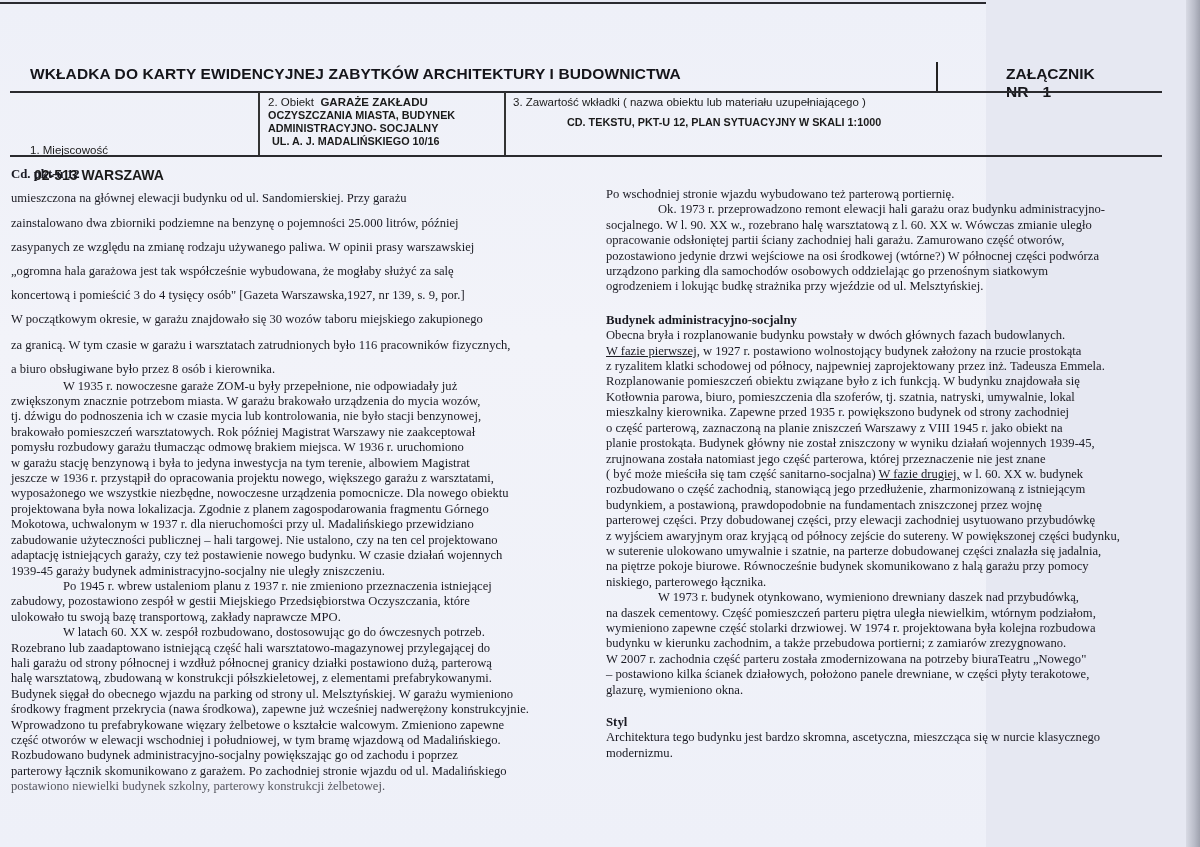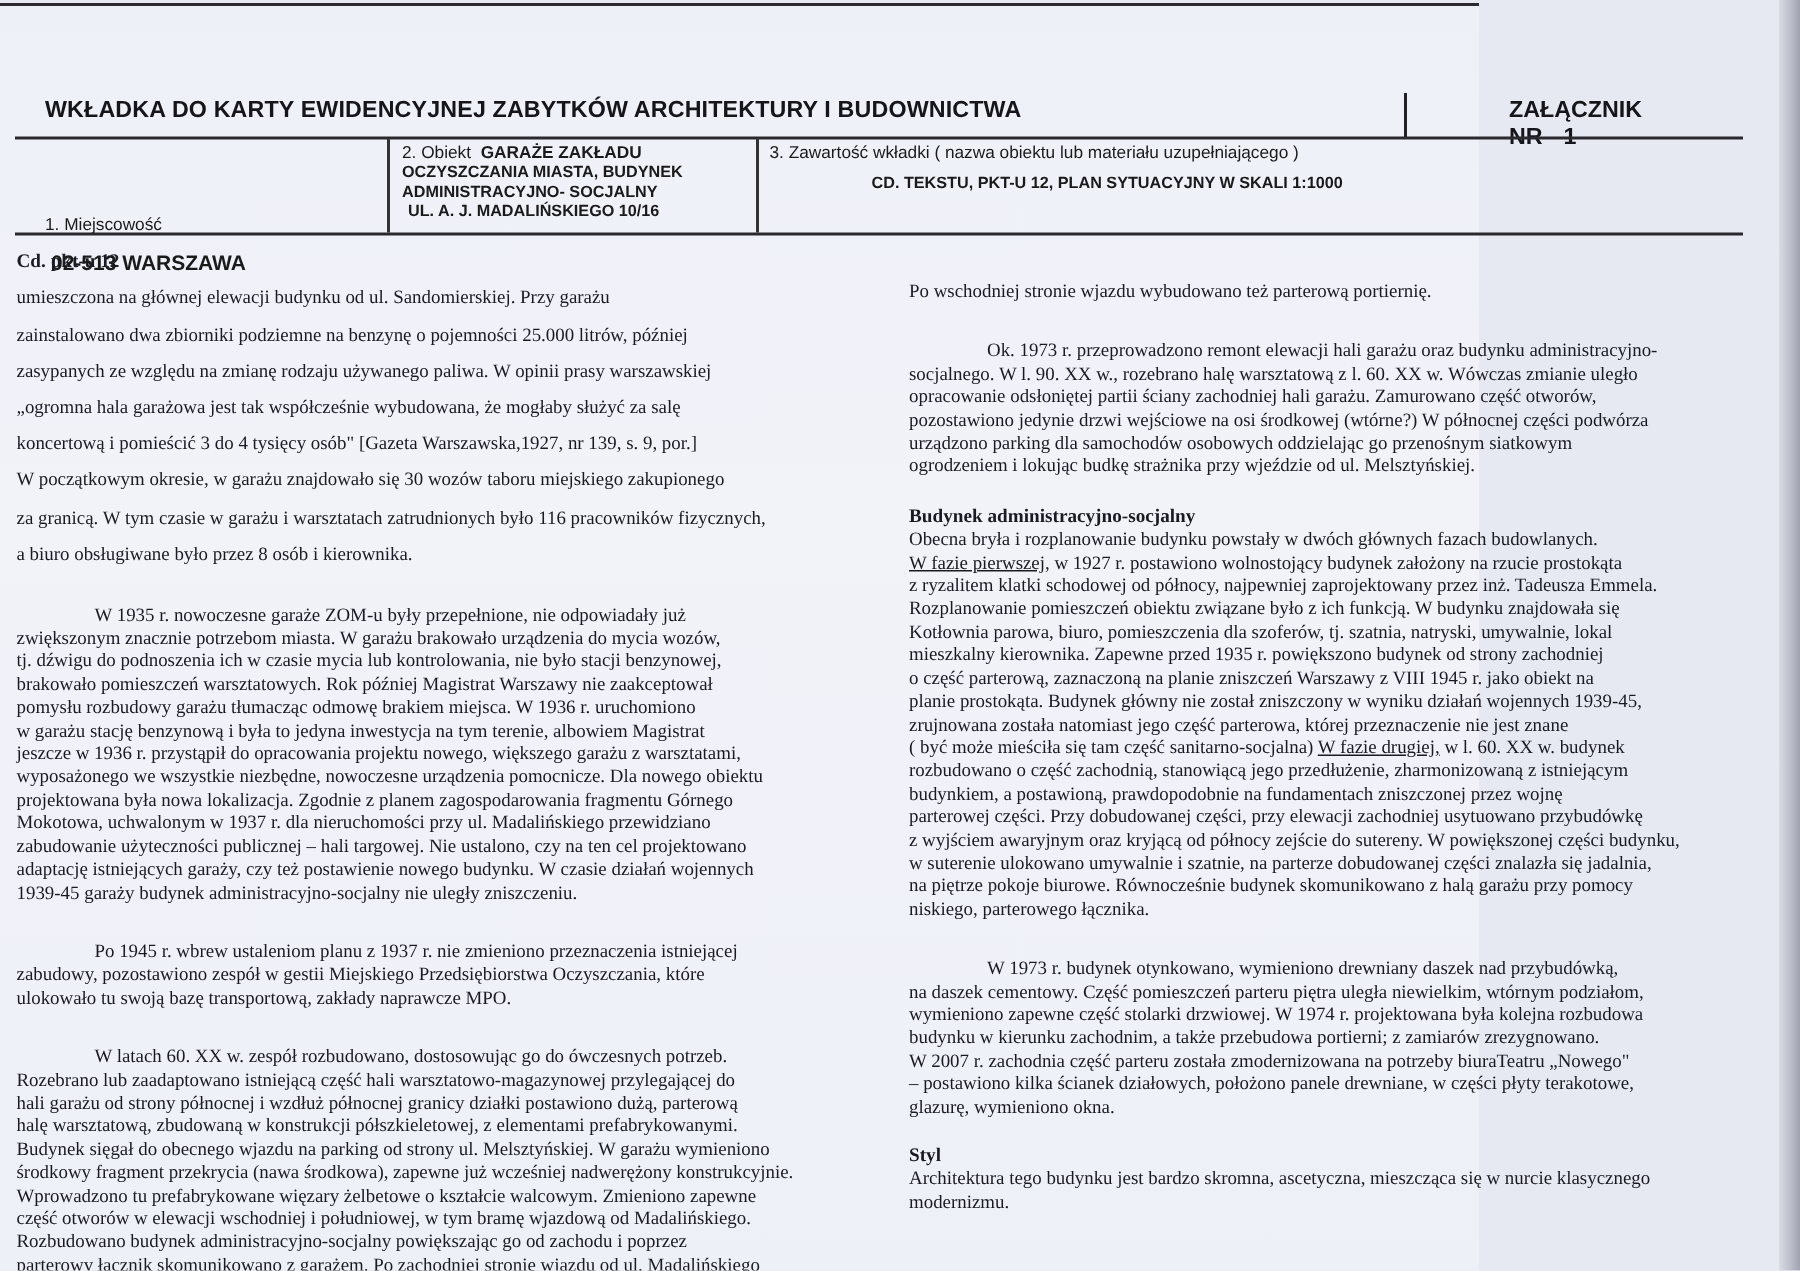--- a/index.html
+++ b/index.html
@@ -49,34 +49,34 @@
     font-size: 11.5px; color: #1a1a1a;
   }
   .cell .big { font-weight: bold; font-size: 14px; margin-top: 11px; display: block; }
   .cell .bold { font-weight: bold; font-size: 10.8px; line-height: 13px; }
   .c1 { left: 30px; margin-top: 48px; }
   .c1 .big { margin-left: 4px; }
   .c2 { left: 268px; line-height: 13px; }
   .c2 .ln { display: block; font-weight: bold; font-size: 10.8px; }
   .c2 .ln.center { padding-left: 4px; }
   .c3 { left: 513px; }
-  .c3 .bold { display: block; margin-top: 8px; margin-left: 68px; }
+  .c3 .bold { display: block; margin-top: 8px; margin-left: 54px; }
 
   
   .col {
     position: absolute;
     font-size: 12.6px;
     line-height: 15.4px;
     color: #1a1a22;
   }
   .col p { white-space: nowrap; }
   .left { left: 11px; top: 163px; width: 590px; }
   .right { left: 606px; top: 183px; width: 570px; }
   .section-title { font-weight: bold; font-size: 12.8px; }
-  .indent { padding-left: 52px; margin-top: 24px; }
+  .indent { padding-left: 52px; }
   .u { text-decoration: underline; }
   .gap { height: 13px; }
   .wide p { line-height: 24.2px; }
   .faded { color: #55565e; }
 </style>
 </head>
 <body>
 
 <div class="page">
 

